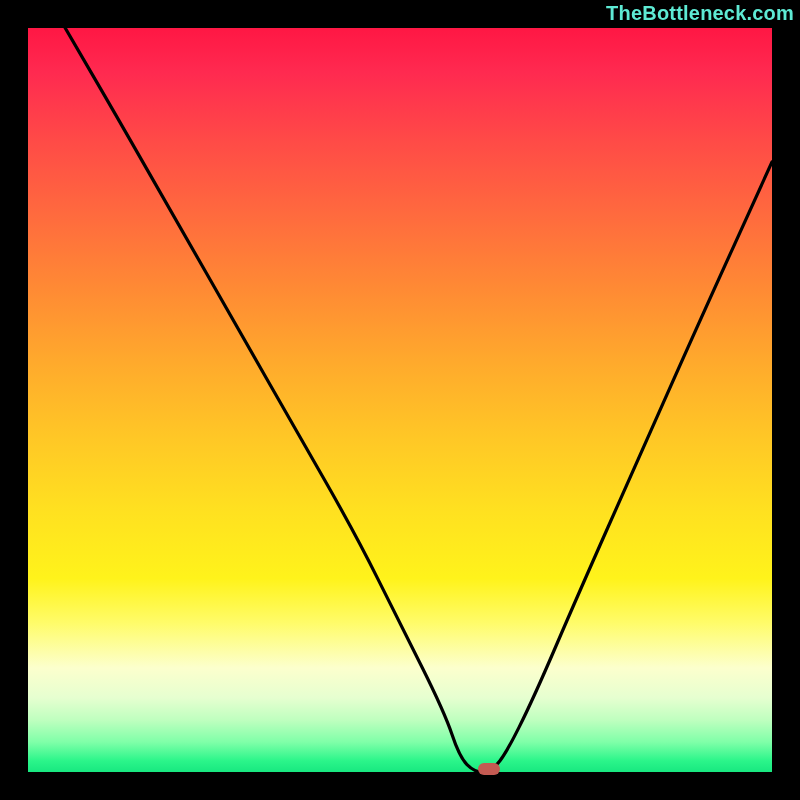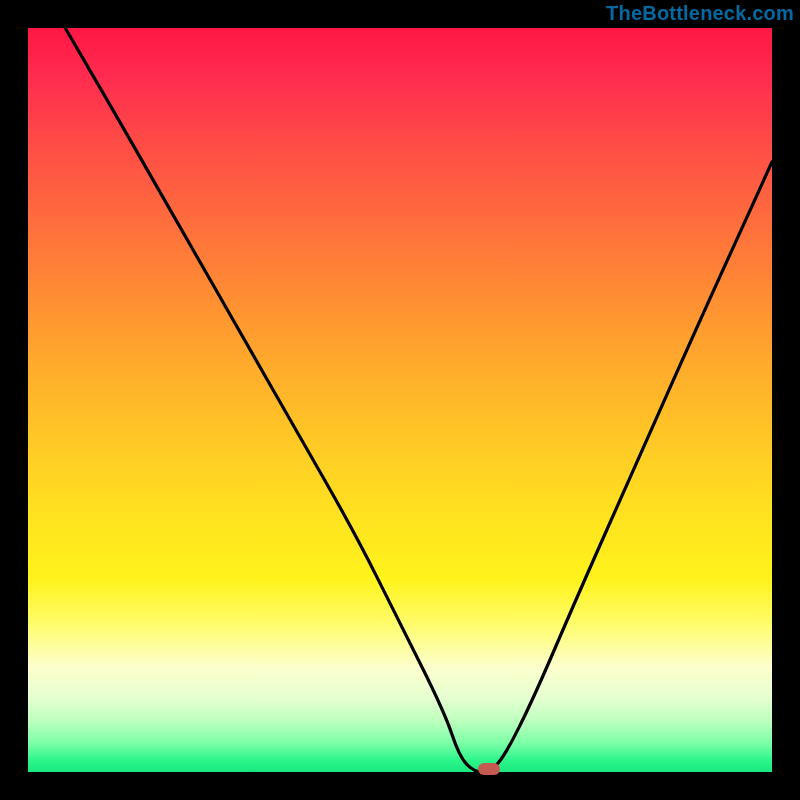--- a/index.html
+++ b/index.html
@@ -59,21 +59,21 @@
     width: 22px;
     height: 12px;
     border-radius: 6px;
     background: #c45a52;
     transform: translate(-50%, -50%);
   }
   .watermark {
     position: absolute;
     right: 6px;
     top: 2px;
-    color: #0369a1;
+    color: #5eead4;
     font-size: 20px;
     font-weight: 600;
     letter-spacing: 0.2px;
   }
 </style>
 </head>
 <body>
 
 <div class="frame">
   <div class="watermark">TheBottleneck.com</div>

